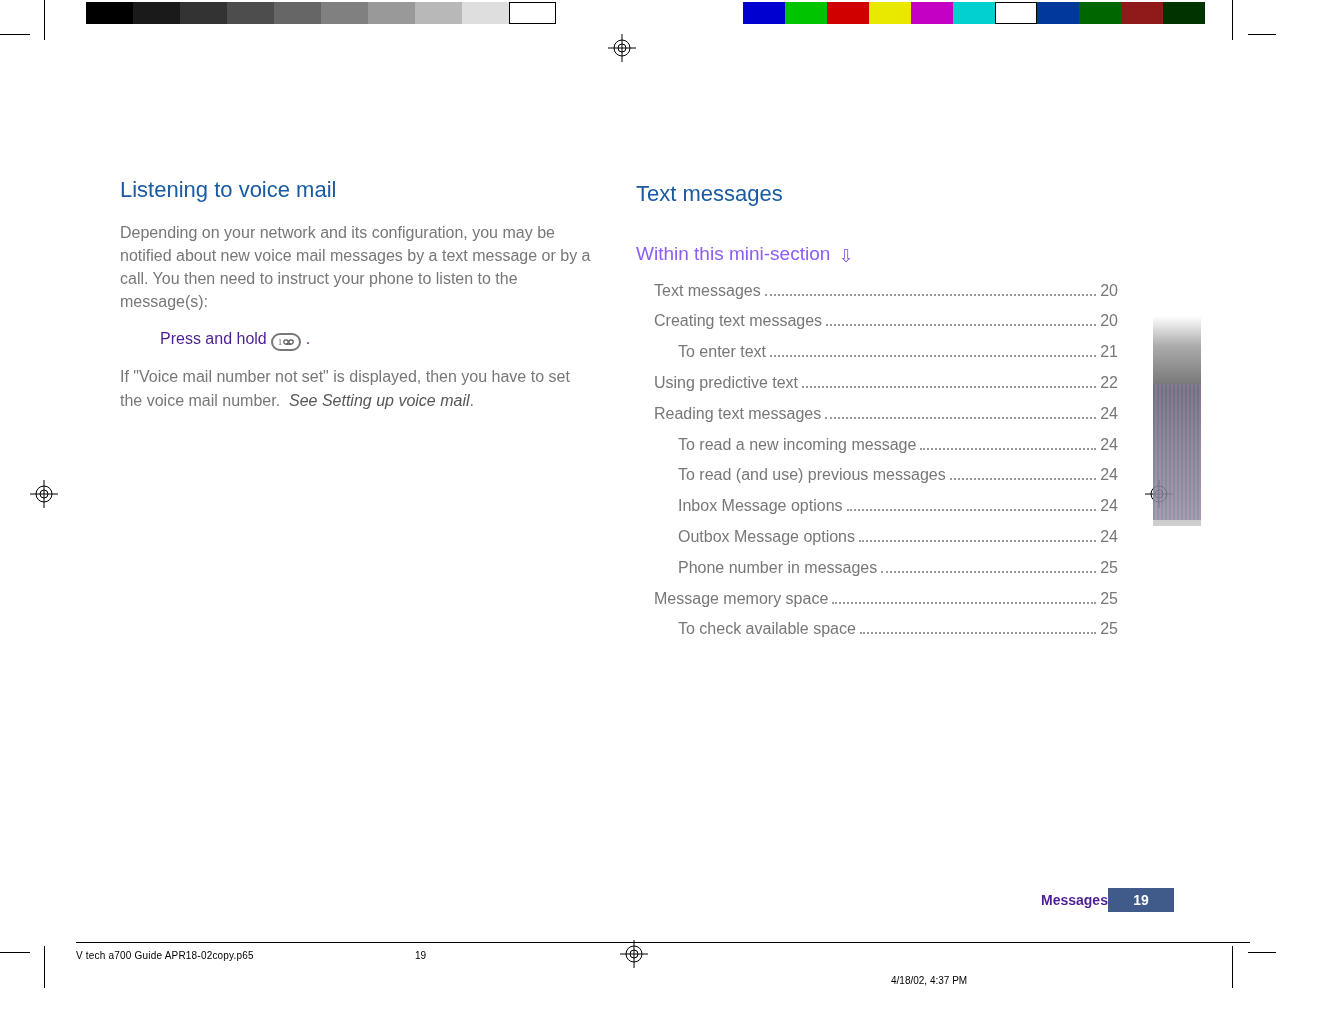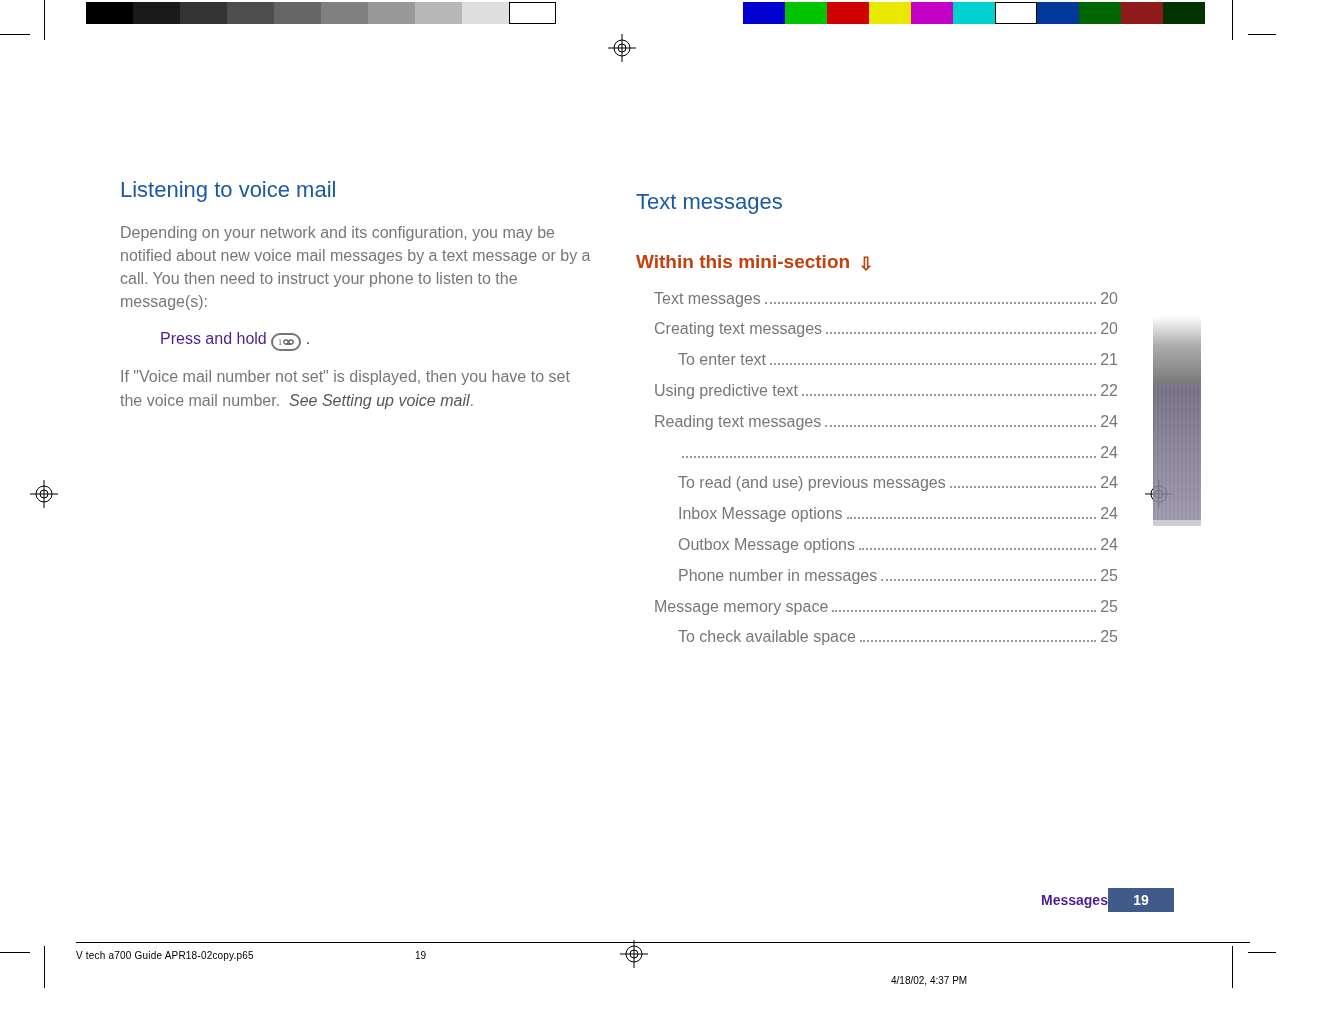--- a/index.html
+++ b/index.html
@@ -27,32 +27,32 @@
   
   .reg { position: absolute; width: 28px; height: 28px; }
   .reg svg { width: 28px; height: 28px; display: block; }
   .reg-top { top: 34px; left: 608px; }
   .reg-left { top: 480px; left: 30px; }
   .reg-right { top: 480px; left: 1145px; }
   .reg-bot { top: 940px; left: 620px; }
 
   
   .col-left  { position: absolute; top: 176px; left: 120px; width: 475px; }
-  .col-right { position: absolute; top: 188px; left: 636px; width: 482px; }
+  .col-right { position: absolute; top: 180px; left: 636px; width: 482px; }
 
   .h-section { color: #1a5aa3; font-size: 22px; font-weight: 400; margin-bottom: 16px; line-height: 1.3; }
   .para { color: #777; font-size: 16px; line-height: 1.45; margin-bottom: 14px; }
   .subhead-it { color: #565656; font-style: italic; font-size: 16px; margin-bottom: 6px; font-weight: 500; }
   .step { color: #4c1d95; font-size: 16px; line-height: 1.45; margin-bottom: 14px; padding-left: 40px; }
   .crossref { font-style: italic; color: #565656; }
 
   .key-pill { display: inline-flex; align-items: center; justify-content: center; border: 2px solid #777; border-radius: 12px; width: 30px; height: 18px; font-size: 10px; vertical-align: -3px; }
   .key-pill svg { width: 18px; height: 10px; }
 
-  .mini-head { color: #c2410c; font-size: 19px; font-weight: 700; margin-bottom: 12px; }
+  .mini-head { color: #8b5cf6; font-size: 19px; font-weight: 400; margin-bottom: 12px; }
   .down-arrow { font-size: 18px; vertical-align: -2px; margin-left: 3px; }
 
   .toc { padding-left: 18px; }
   .toc-row { display: flex; align-items: baseline; font-size: 16px; color: #777; margin-bottom: 6px; line-height: 1.55; }
   .toc-row.sub { padding-left: 24px; }
   .toc-label { white-space: nowrap; }
   .toc-dots { flex: 1; border-bottom: 2px dotted #999; margin: 0 4px 4px 4px; }
   .toc-page { white-space: nowrap; }
 
   
@@ -189,20 +189,21 @@
           <span class="toc-label">Using predictive text</span>
           <span class="toc-dots"></span>
           <span class="toc-page">22</span>
         </div>
         <div class="toc-row">
           <span class="toc-label">Reading text messages</span>
           <span class="toc-dots"></span>
           <span class="toc-page">24</span>
         </div>
         <div class="toc-row sub">
+          <span class="toc-label">To read a new incoming message</span>
           <span class="toc-dots"></span>
           <span class="toc-page">24</span>
         </div>
         <div class="toc-row sub">
           <span class="toc-label">To read (and use) previous messages</span>
           <span class="toc-dots"></span>
           <span class="toc-page">24</span>
         </div>
         <div class="toc-row sub">
           <span class="toc-label">Inbox Message options</span>

